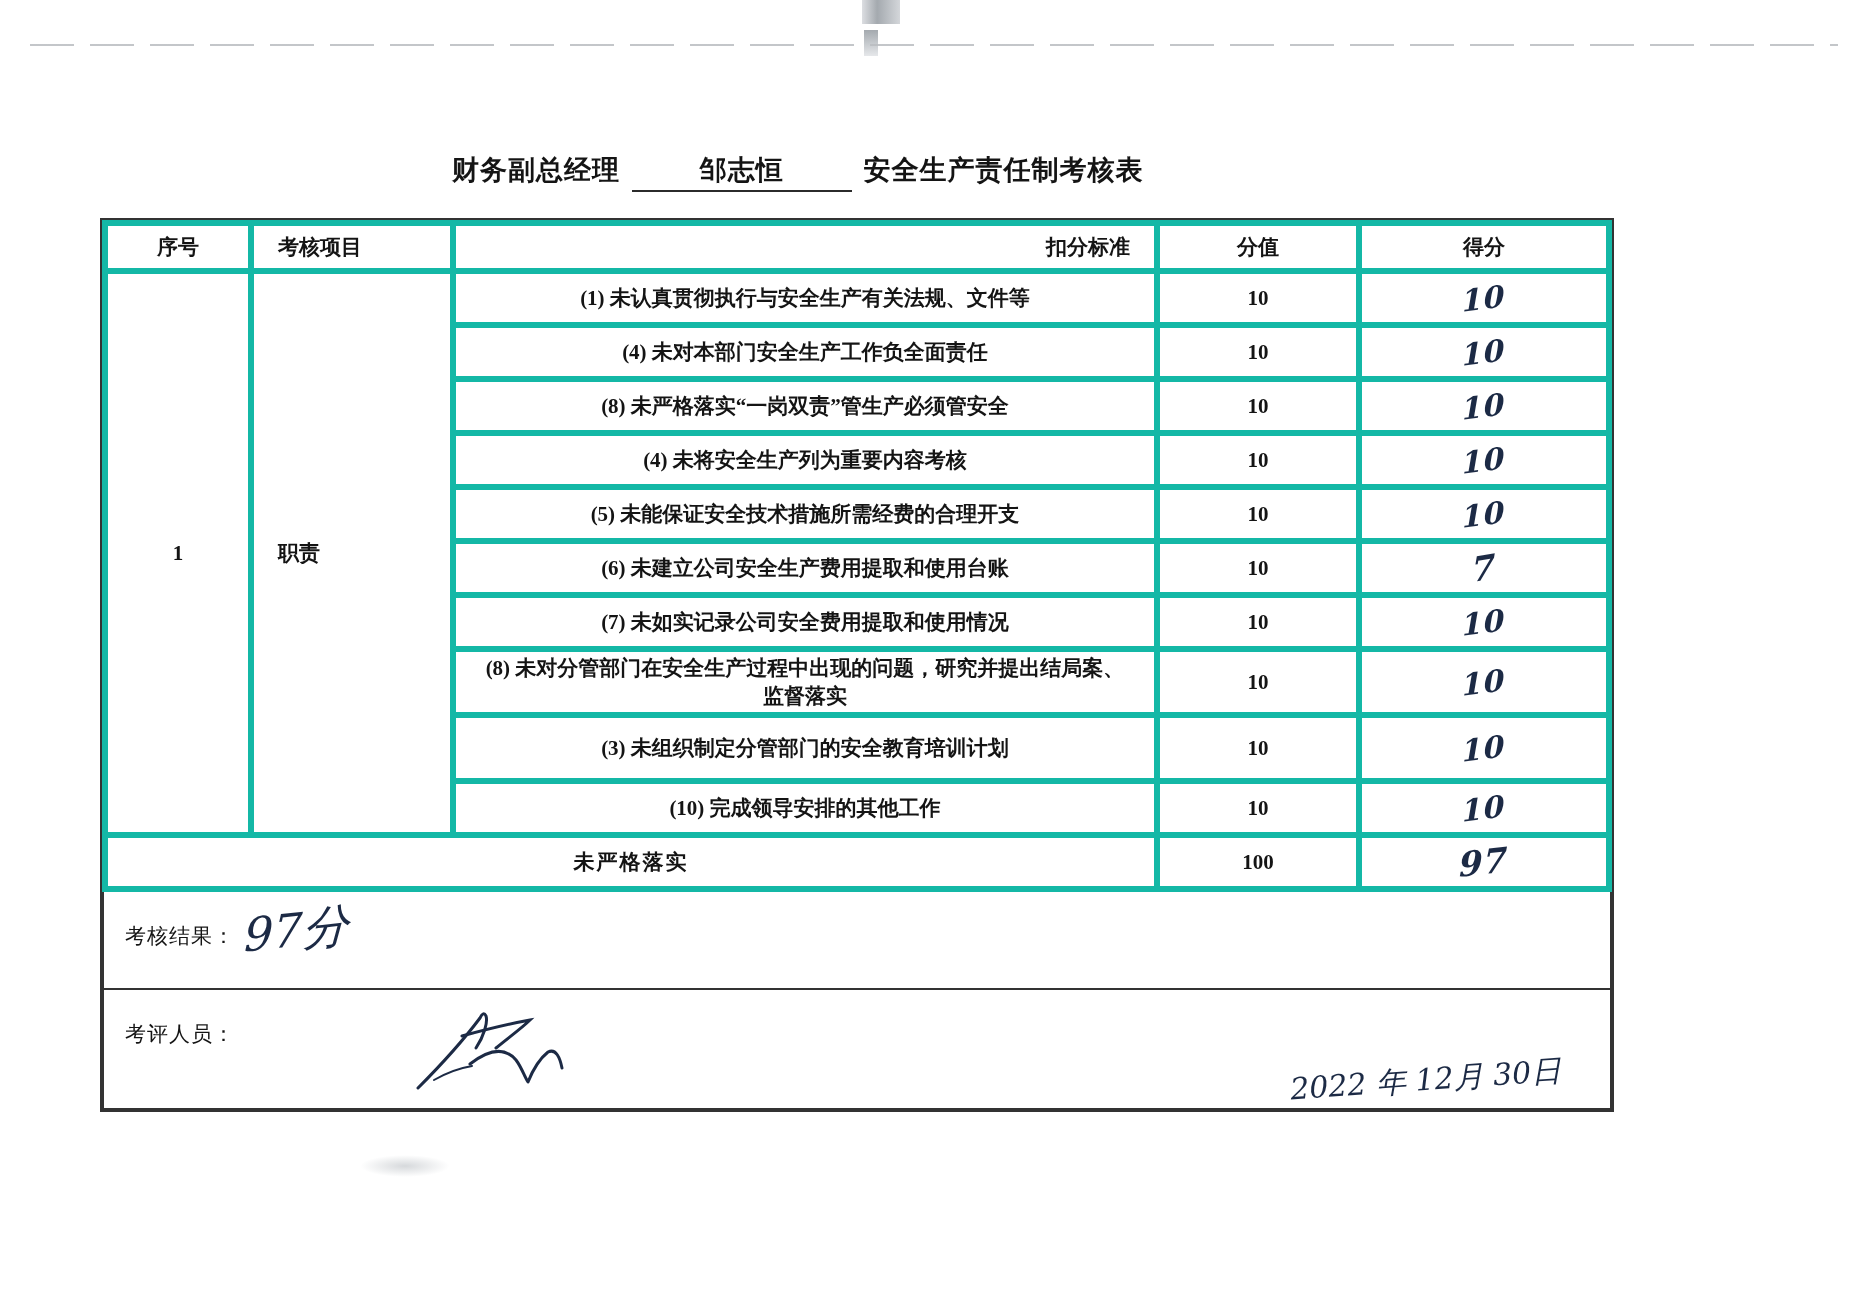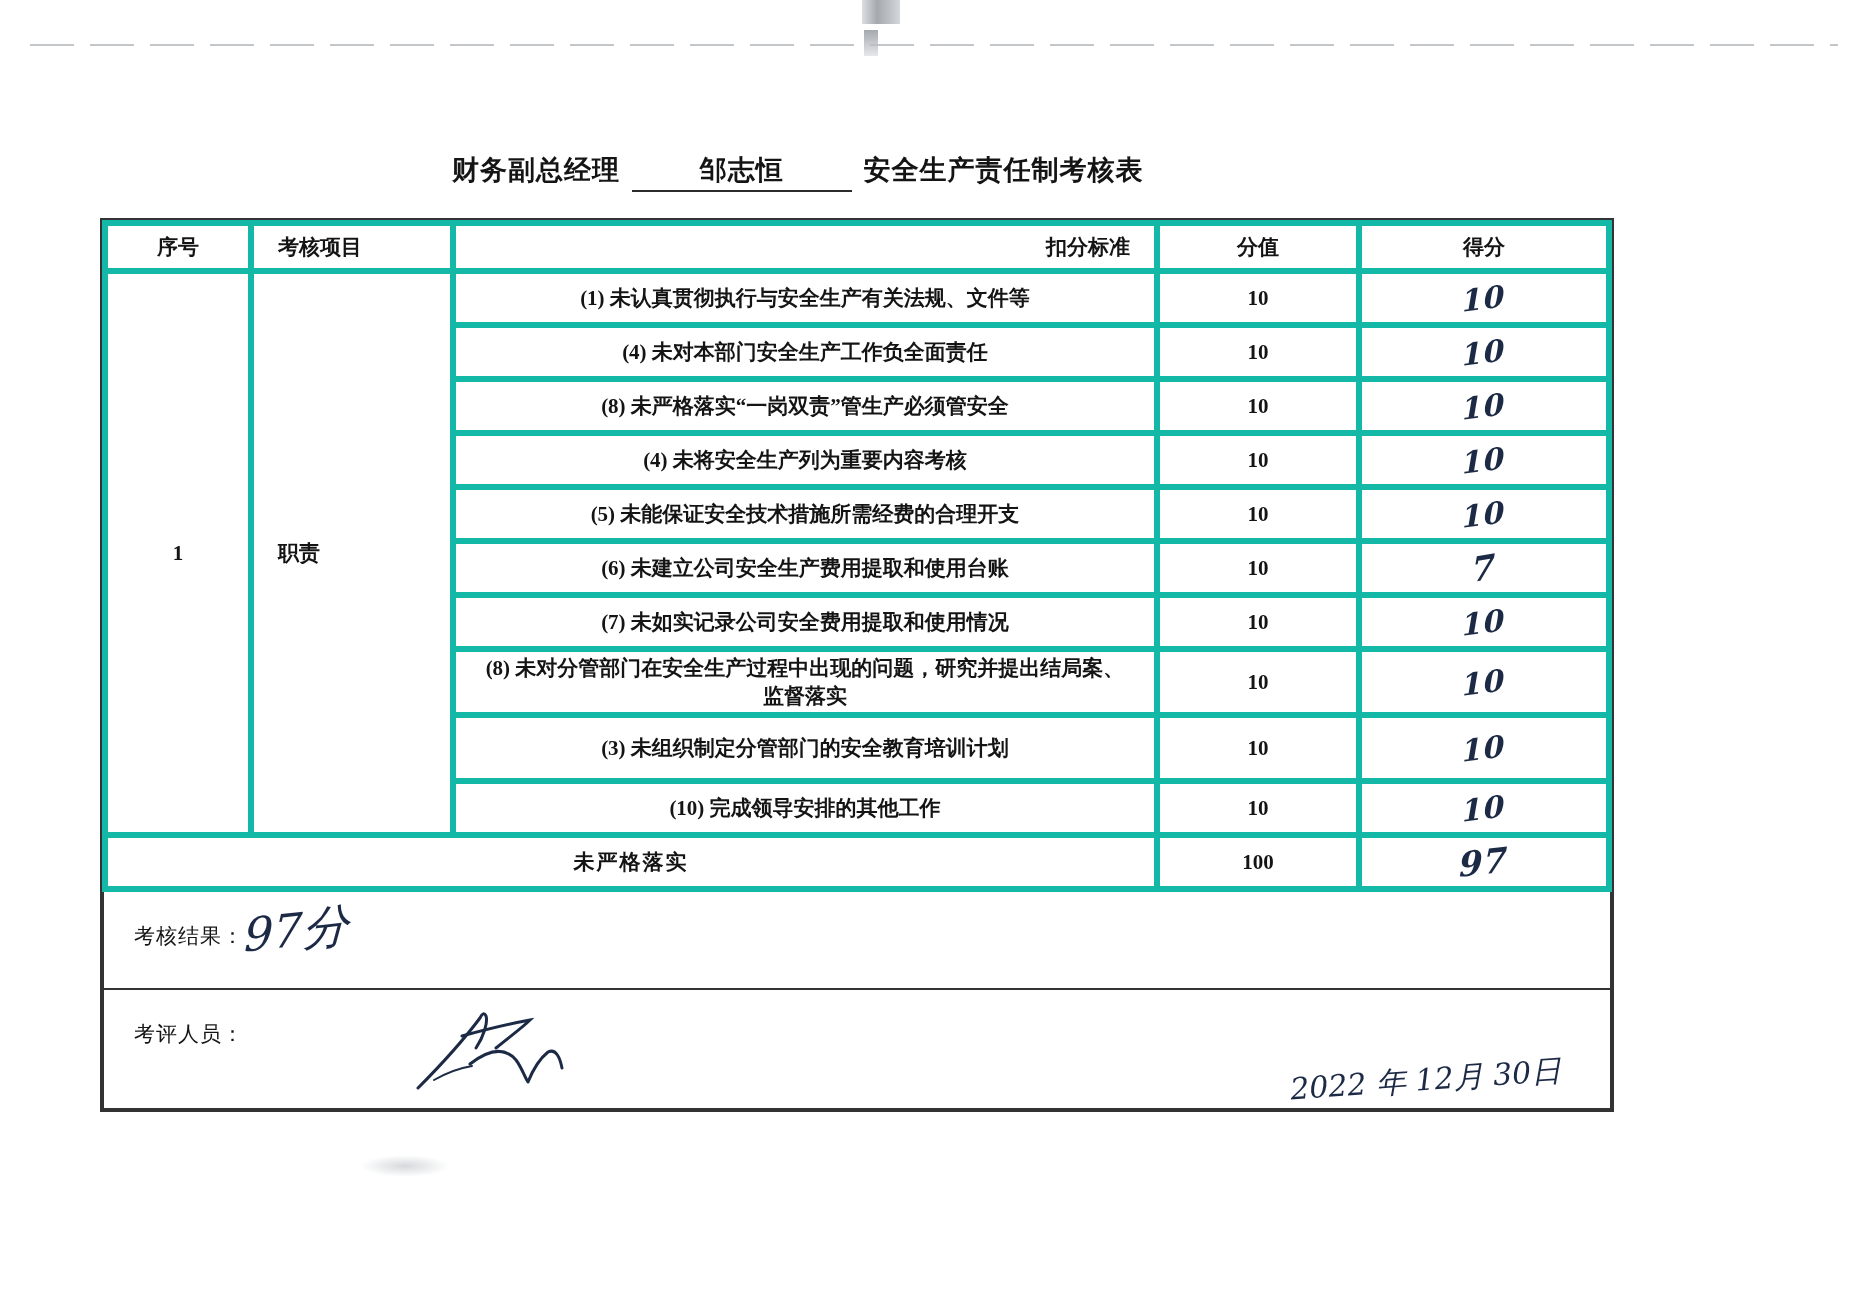--- a/index.html
+++ b/index.html
@@ -124,21 +124,21 @@
   .block {
     border-left: 2px solid #333;
     border-right: 2px solid #333;
     border-bottom: 2px solid #333;
     position: relative;
   }
   .block-result { height: 96px; }
   .block-assessor { height: 118px; }
   .block-label {
     position: absolute;
-    left: 30px;
+    left: 21px;
     top: 30px;
     font-size: 21px;
     letter-spacing: 1px;
   }
   .result-value {
     position: absolute;
     left: 140px;
     top: 8px;
     font-family: "DejaVu Serif", serif;
     font-style: italic;

